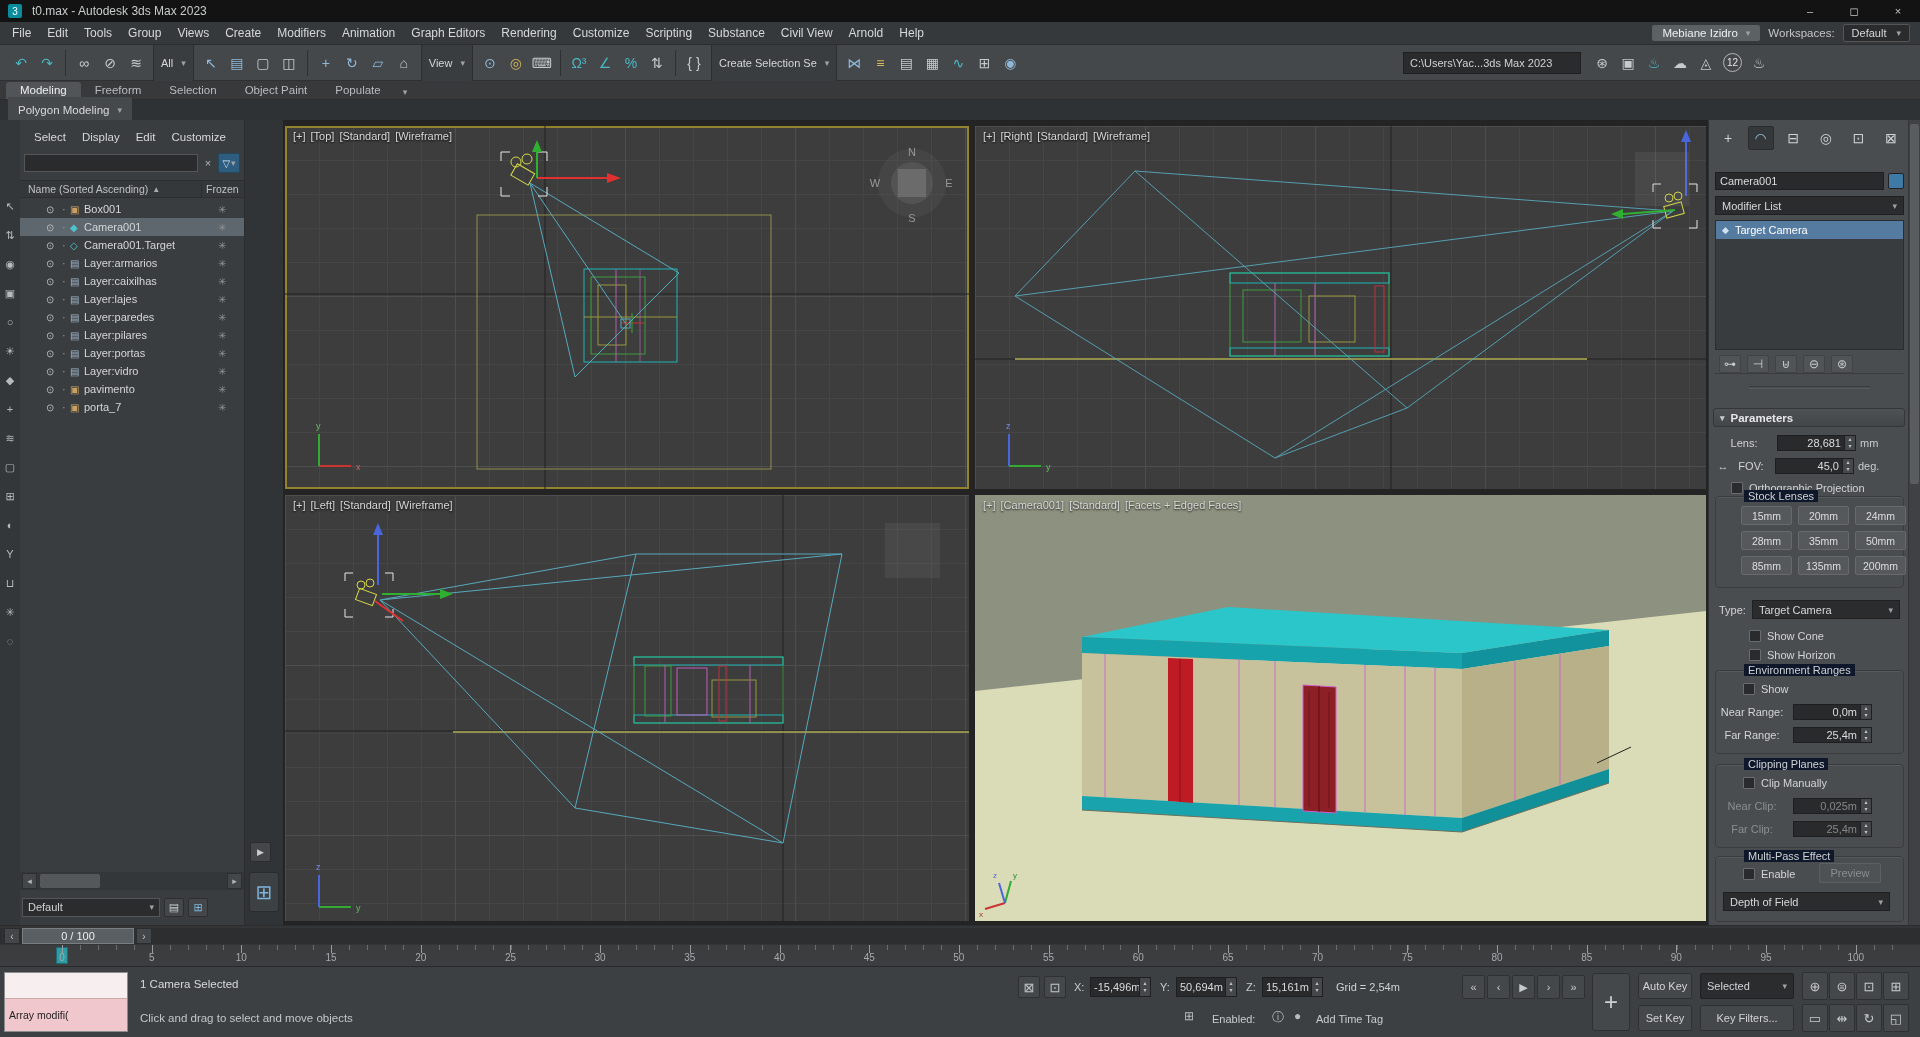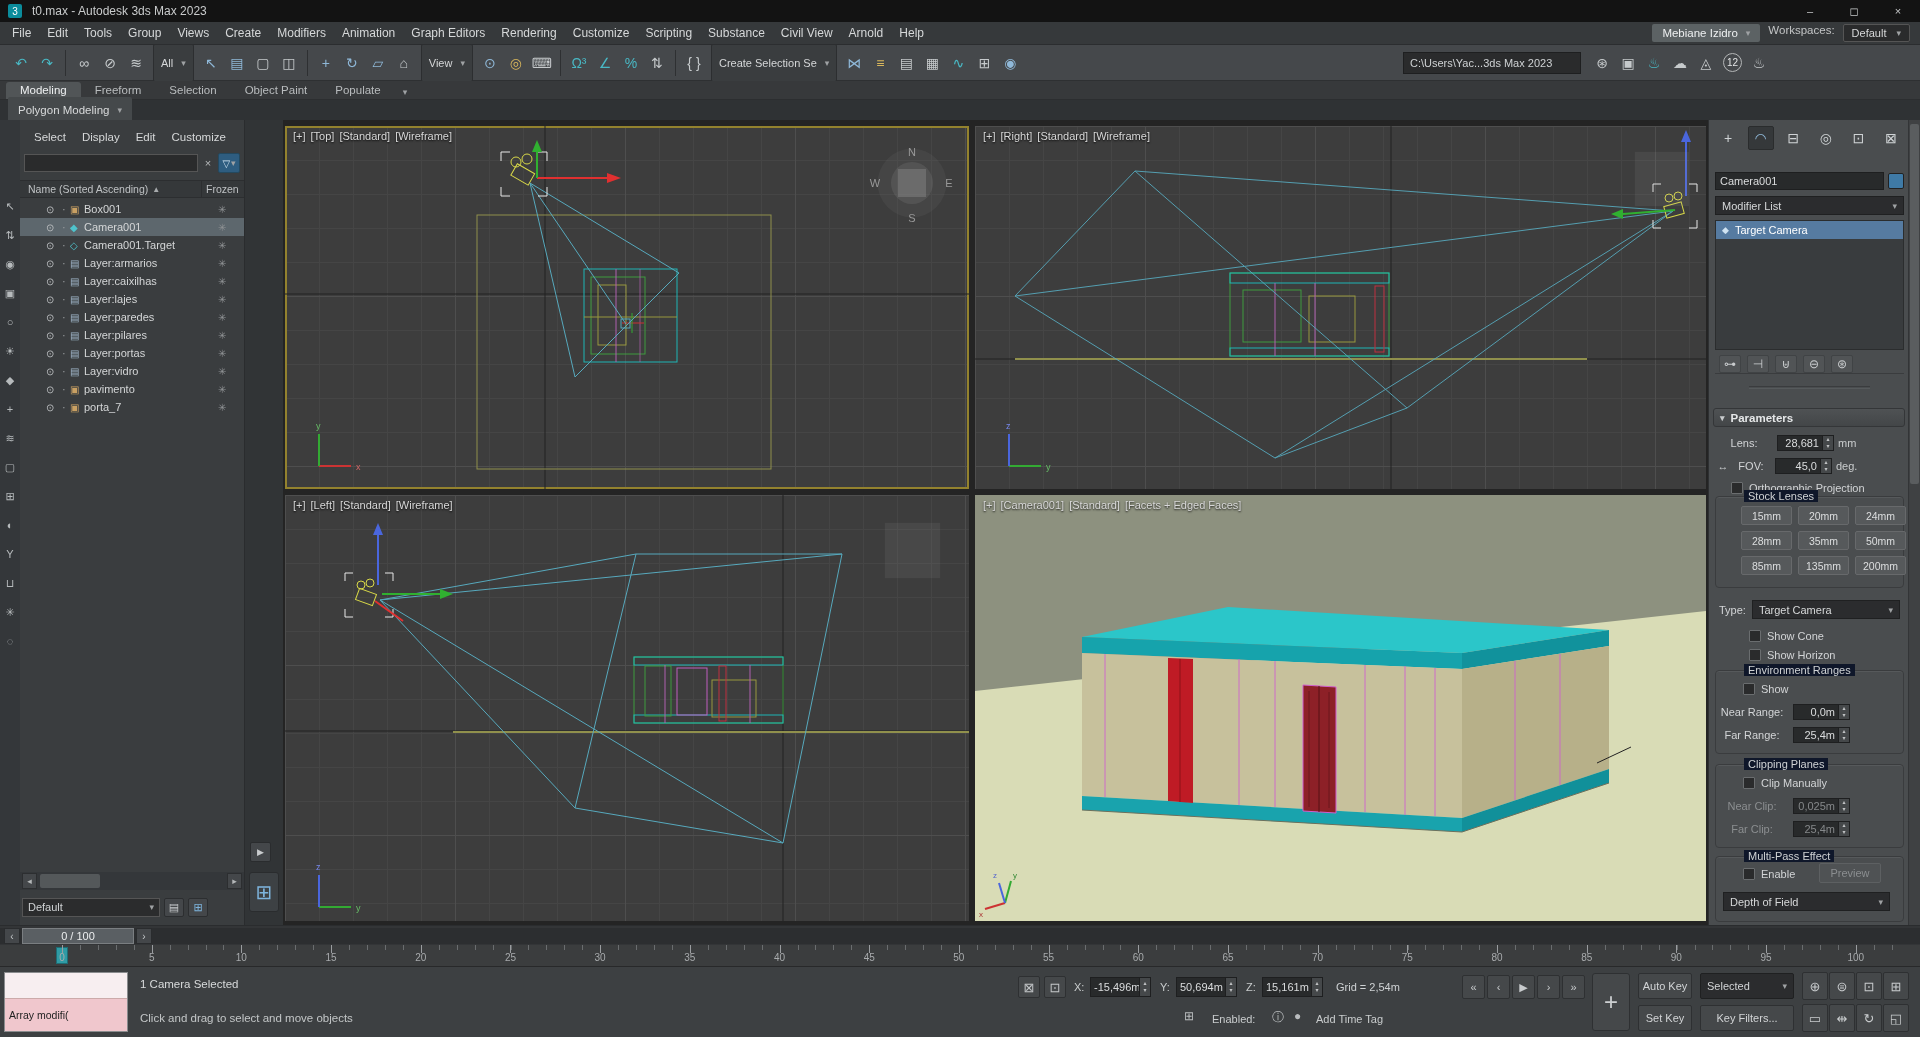--- a/index.html
+++ b/index.html
@@ -9,21 +9,21 @@
   
   .titlebar{position:absolute;left:0;top:0;width:1920px;height:22px;background:#131313;display:flex;align-items:center;padding:0 0 0 8px;}
   .appicon{width:14px;height:14px;background:#0b8c9c;color:#fff;font-size:10px;display:flex;align-items:center;justify-content:center;border-radius:2px;margin-right:10px;}
   .title{color:#c9cbcc;font-size:12px;}
   .wbtns{margin-left:auto;display:flex;height:22px;}
   .wbtn{width:44px;height:22px;display:flex;align-items:center;justify-content:center;color:#c5c7c8;font-size:11px;}
 
   
   .menubar{position:absolute;left:0;top:22px;width:1920px;height:23px;background:#36393b;display:flex;align-items:center;padding-left:4px;border-bottom:1px solid #2b2d2f;}
   .menu-item{padding:0 8px;font-size:12px;color:#d6d8d9;line-height:22px;}
-  .mright{margin-left:auto;display:flex;gap:8px;padding-right:10px;}
+  .mright{margin-left:auto;display:flex;align-items:center;gap:8px;padding-right:10px;}
   .userbtn{background:#5c6264;border-radius:2px;padding:2px 10px;font-size:11.5px;color:#eef0f1;display:flex;gap:8px;align-items:center;}
   .wslabel{color:#c3c5c6;font-size:11.5px;}
   .wsdd{background:#2a2b2c;border:1px solid #555;border-radius:2px;padding:2px 8px;display:flex;gap:10px;align-items:center;color:#d6d8d9;}
   .dda{color:#9fa2a4;font-size:9px;}
 
   
   .toolbar{position:absolute;left:0;top:45px;width:1920px;height:36px;background:#45484b;display:flex;align-items:center;padding:0 8px;border-bottom:1px solid #2e3032;}
   .tb-group{display:flex;align-items:center;}
   .tbi{width:26px;height:26px;display:flex;align-items:center;justify-content:center;border-radius:2px;}
   .tbi .glyph{font-size:14px;}
@@ -120,21 +120,21 @@
   .stack-row.selectedstack{background:#567ba1;}
   .stackicon{font-size:9px;color:#cfe3f2;}
   .cp-stacktools{position:absolute;left:6px;top:234px;right:16px;height:20px;display:flex;gap:6px;align-items:center;padding-left:4px;border-bottom:1px solid #3a3c3e;}
   .st-btn{width:22px;height:18px;display:flex;align-items:center;justify-content:center;color:#c8cbcd;font-size:12px;background:#515456;border:1px solid #404345;border-radius:2px;}
   .cp-grip{position:absolute;left:40px;right:50px;top:266px;height:3px;border-top:1px solid #3a3c3e;border-bottom:1px solid #565a5c;}
   .rollout{position:absolute;left:4px;right:15px;top:288px;height:19px;background:linear-gradient(#4f5254,#434648);border:1px solid #343638;border-radius:3px;display:flex;align-items:center;gap:6px;padding:0 6px;font-weight:bold;font-size:11.5px;color:#e5e7e8;}
   .rarrow{font-size:9px;color:#c8cbcd;}
   .prow{position:absolute;left:6px;right:16px;height:18px;display:flex;align-items:center;font-size:11px;color:#d2d4d6;}
   .plabel{width:58px;text-align:center;margin-right:4px;white-space:nowrap;}
   .prow.wide .plabel{width:74px;}
-  .pfield{display:flex;background:#282a2b;border:1px solid #1e1f20;height:16px;align-items:center;}
+  .pfield{display:flex;background:#282a2b;border:1px solid #1e1f20;height:16px;align-items:center;padding-left:22px;}
   .pval{width:44px;text-align:right;padding:0 3px;font-size:11px;color:#dadcdd;}
   .spin{display:flex;flex-direction:column;width:11px;background:#45484a;border-left:1px solid #1e1f20;height:100%;justify-content:center;}
   .spin i{font-style:normal;font-size:6px;line-height:7px;color:#c0c2c4;text-align:center;}
   .punit{margin-left:4px;color:#c9cccd;}
   .fovdir{width:16px;text-align:center;color:#c9cccd;}
   .prow .plabel.fovl{width:40px;}
   .cbrow{position:absolute;display:flex;align-items:center;gap:6px;font-size:11px;color:#d2d4d6;height:16px;}
   .cb{width:12px;height:12px;background:#2a2b2c;border:1px solid #6a6d6f;border-radius:1px;flex:none;}
   .group{position:absolute;left:6px;right:16px;border:1px solid #3a3c3e;border-radius:4px;box-shadow:0 1px 0 rgba(110,113,115,.35) inset;}
   .gtitle{position:absolute;top:-7px;left:8px;background:#0f172a;padding:0 4px;font-size:11px;color:#cfd2d4;margin-left:20px;}

